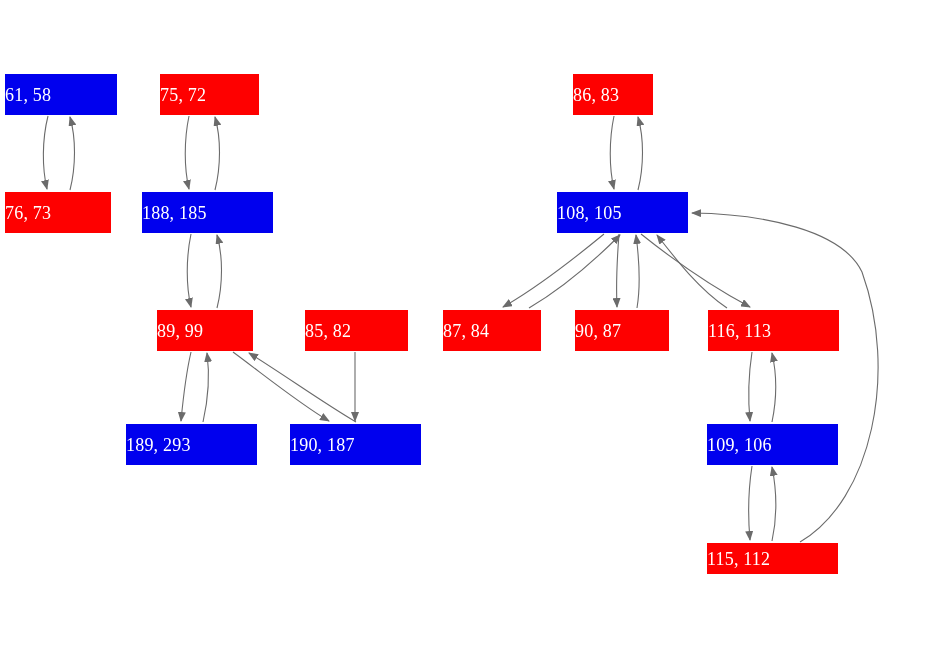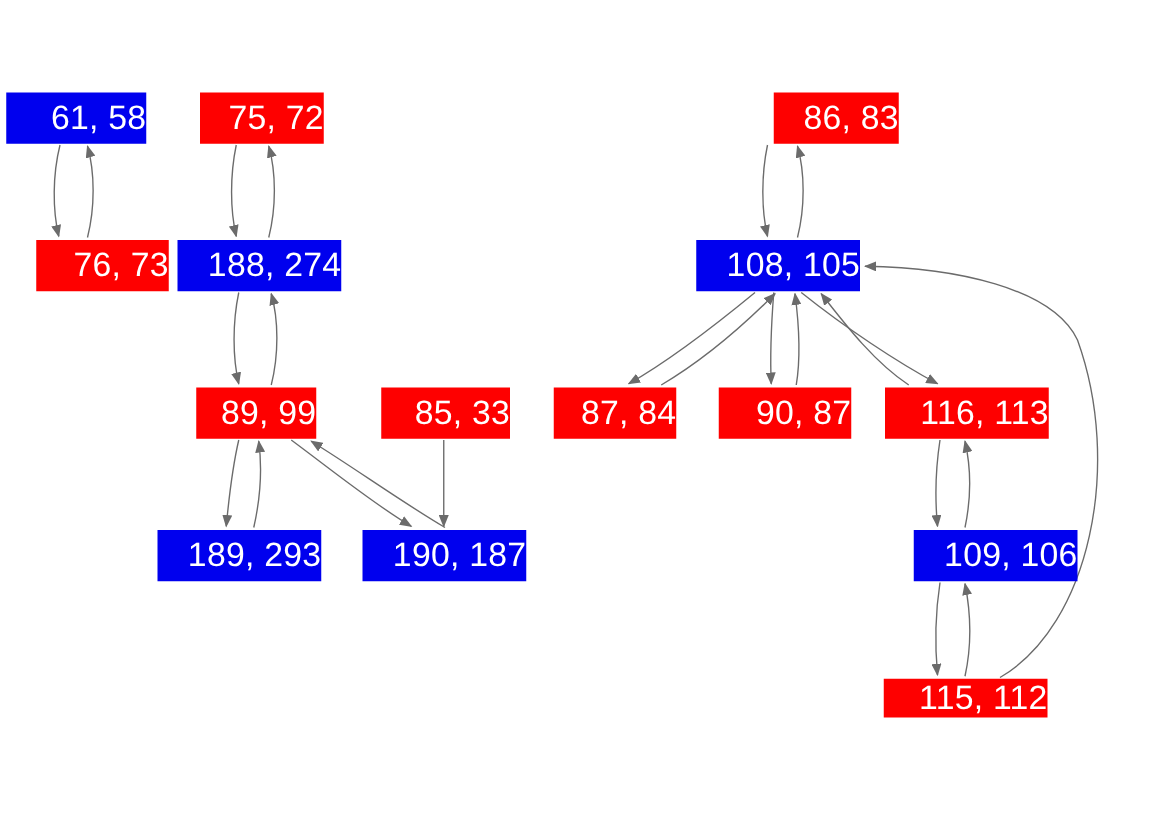--- a/index.html
+++ b/index.html
@@ -27,24 +27,24 @@
   .edge-path {
     fill: none;
     stroke: #6b6b6b;
     stroke-width: 1.1;
   }
   .node {
     position: absolute;
     box-sizing: border-box;
     display: flex;
     align-items: center;
-    justify-content: flex-end;
+    justify-content: flex-start;
     color: #ffffff;
-    font-size: 27px;
-    font-family: Liberation Sans, sans-serif;
+    font-size: 18px;
+    font-family: Liberation Serif, serif;
     letter-spacing: 0.2px;
     line-height: 1;
     white-space: nowrap;
     user-select: none;
   }
   .node.blue { background: #0000ee; }
   .node.red  { background: #fe0000; }
 </style>
 </head>
 <body>
@@ -82,57 +82,57 @@
         <path class="edge-path" d="M 752,466 C 748,492 748,518 750,540" stroke="#6b6b6b" marker-end="url(#arrowhead)"></path>
         <path class="edge-path" d="M 772,541 C 777,518 777,492 772,467" stroke="#6b6b6b" marker-end="url(#arrowhead)"></path>
         <path class="edge-path" d="M 800,542 C 872,500 898,372 862,272 C 842,230 763,214 692,213" stroke="#6b6b6b" marker-end="url(#arrowhead)"></path>
       </g>
   </svg>
 
   <div id="nodes-group">
       <div class="node blue" style="left: 5px; top: 74px; width: 112px; height: 41px;">
         <span>61, 58</span>
       </div>
-      <div class="node red" style="left: 5px; top: 192px; width: 106px; height: 41px; margin-left: 24px;">
+      <div class="node red" style="left: 5px; top: 192px; width: 106px; height: 41px;">
         <span>76, 73</span>
       </div>
       <div class="node red" style="left: 160px; top: 74px; width: 99px; height: 41px;">
         <span>75, 72</span>
       </div>
       <div class="node blue" style="left: 142px; top: 192px; width: 131px; height: 41px;">
-        <span>188, 274</span>
+        <span>188, 185</span>
       </div>
       <div class="node red" style="left: 157px; top: 310px; width: 96px; height: 41px;">
         <span>89, 99</span>
       </div>
       <div class="node red" style="left: 305px; top: 310px; width: 103px; height: 41px;">
-        <span>85, 33</span>
+        <span>85, 82</span>
       </div>
       <div class="node blue" style="left: 126px; top: 424px; width: 131px; height: 41px;">
         <span>189, 293</span>
       </div>
       <div class="node blue" style="left: 290px; top: 424px; width: 131px; height: 41px;">
         <span>190, 187</span>
       </div>
-      <div class="node red" style="left: 573px; top: 74px; width: 100px; height: 41px; margin-left: 46px;">
+      <div class="node red" style="left: 573px; top: 74px; width: 80px; height: 41px;">
         <span>86, 83</span>
       </div>
       <div class="node blue" style="left: 557px; top: 192px; width: 131px; height: 41px;">
         <span>108, 105</span>
       </div>
-      <div class="node red" style="left: 443px; top: 310px; width: 98px; height: 41px; padding-left: 30px;">
+      <div class="node red" style="left: 443px; top: 310px; width: 98px; height: 41px;">
         <span>87, 84</span>
       </div>
-      <div class="node red" style="left: 575px; top: 310px; width: 106px; height: 41px;">
+      <div class="node red" style="left: 575px; top: 310px; width: 94px; height: 41px;">
         <span>90, 87</span>
       </div>
       <div class="node red" style="left: 708px; top: 310px; width: 131px; height: 41px;">
         <span>116, 113</span>
       </div>
-      <div class="node blue" style="left: 707px; top: 424px; width: 131px; height: 41px; margin-left: 24px;">
+      <div class="node blue" style="left: 707px; top: 424px; width: 131px; height: 41px;">
         <span>109, 106</span>
       </div>
       <div class="node red" style="left: 707px; top: 543px; width: 131px; height: 31px;">
         <span>115, 112</span>
       </div>
     </div>
 
 </div>
 
 </body></html>

